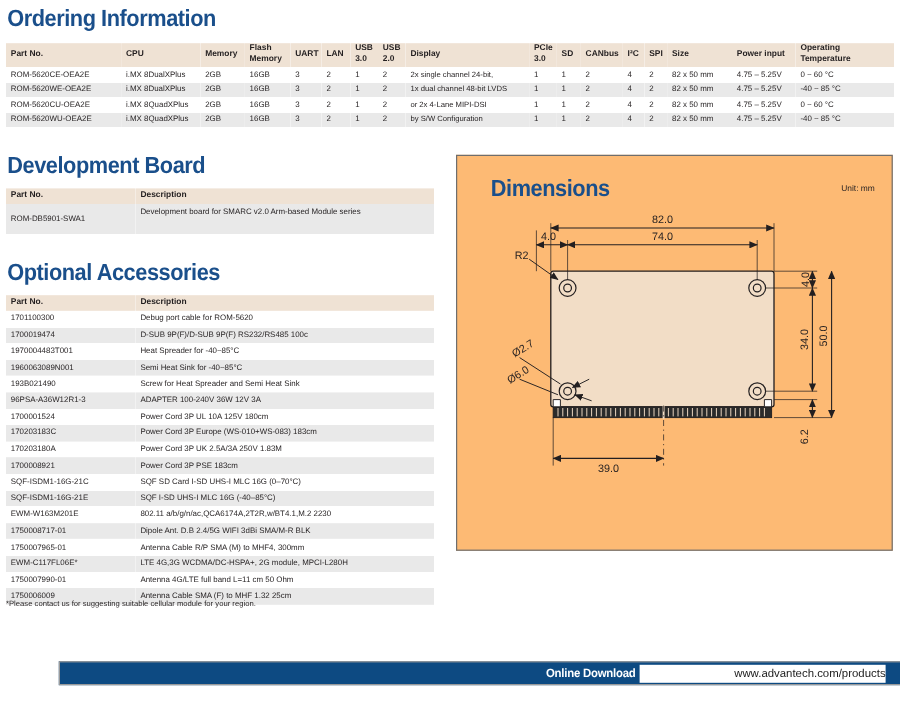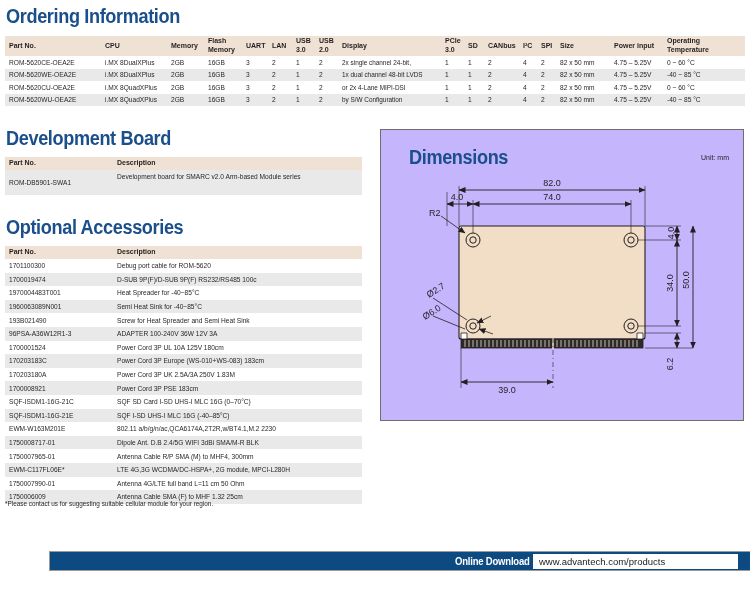--- a/index.html
+++ b/index.html
@@ -69,22 +69,22 @@
   #accessories-table tbody td{height:11.6px;}
 
   .footnote{
     position:absolute;left:5px;top:500px;
     font-size:6.4px;color:#231f20;
   }
 
   
   #dimensions-panel{
     position:absolute;left:380px;top:129px;
-    width:364px;height:292px;
-    background:#c4b5fd;
+    width:364px;height:330px;
+    background:#fdba74;
     border:1px solid #6e6e6e;
     box-sizing:border-box;
     padding-left:22px;
   }
   #dimensions-title{position:absolute;left:28px;top:16px;font-size:19.5px;}
   #unit-label{position:absolute;right:14px;top:24px;font-size:7px;color:#231f20;}
 
   .dwg{position:absolute;left:0;top:0;width:364px;height:330px;}
 
   
@@ -100,21 +100,21 @@
     position:absolute;right:258px;top:4px;
     color:#ffffff;font-weight:bold;font-size:10px;
     letter-spacing:-0.2px;
     transform:scaleX(0.95);transform-origin:right center;
     white-space:nowrap;
   }
   #footer-url-box{
     position:absolute;right:50px;top:2px;
     width:205px;height:15px;
     background:#ffffff;
-    display:flex;align-items:center;
+    display:flex;align-items:center;justify-content:flex-end;
   }
   #footer-url{
     padding-left:6px;font-size:9.5px;color:#1b1b1b;white-space:nowrap;
   }
 </style>
 </head>
 <body>
 
 <div class="page">
 

